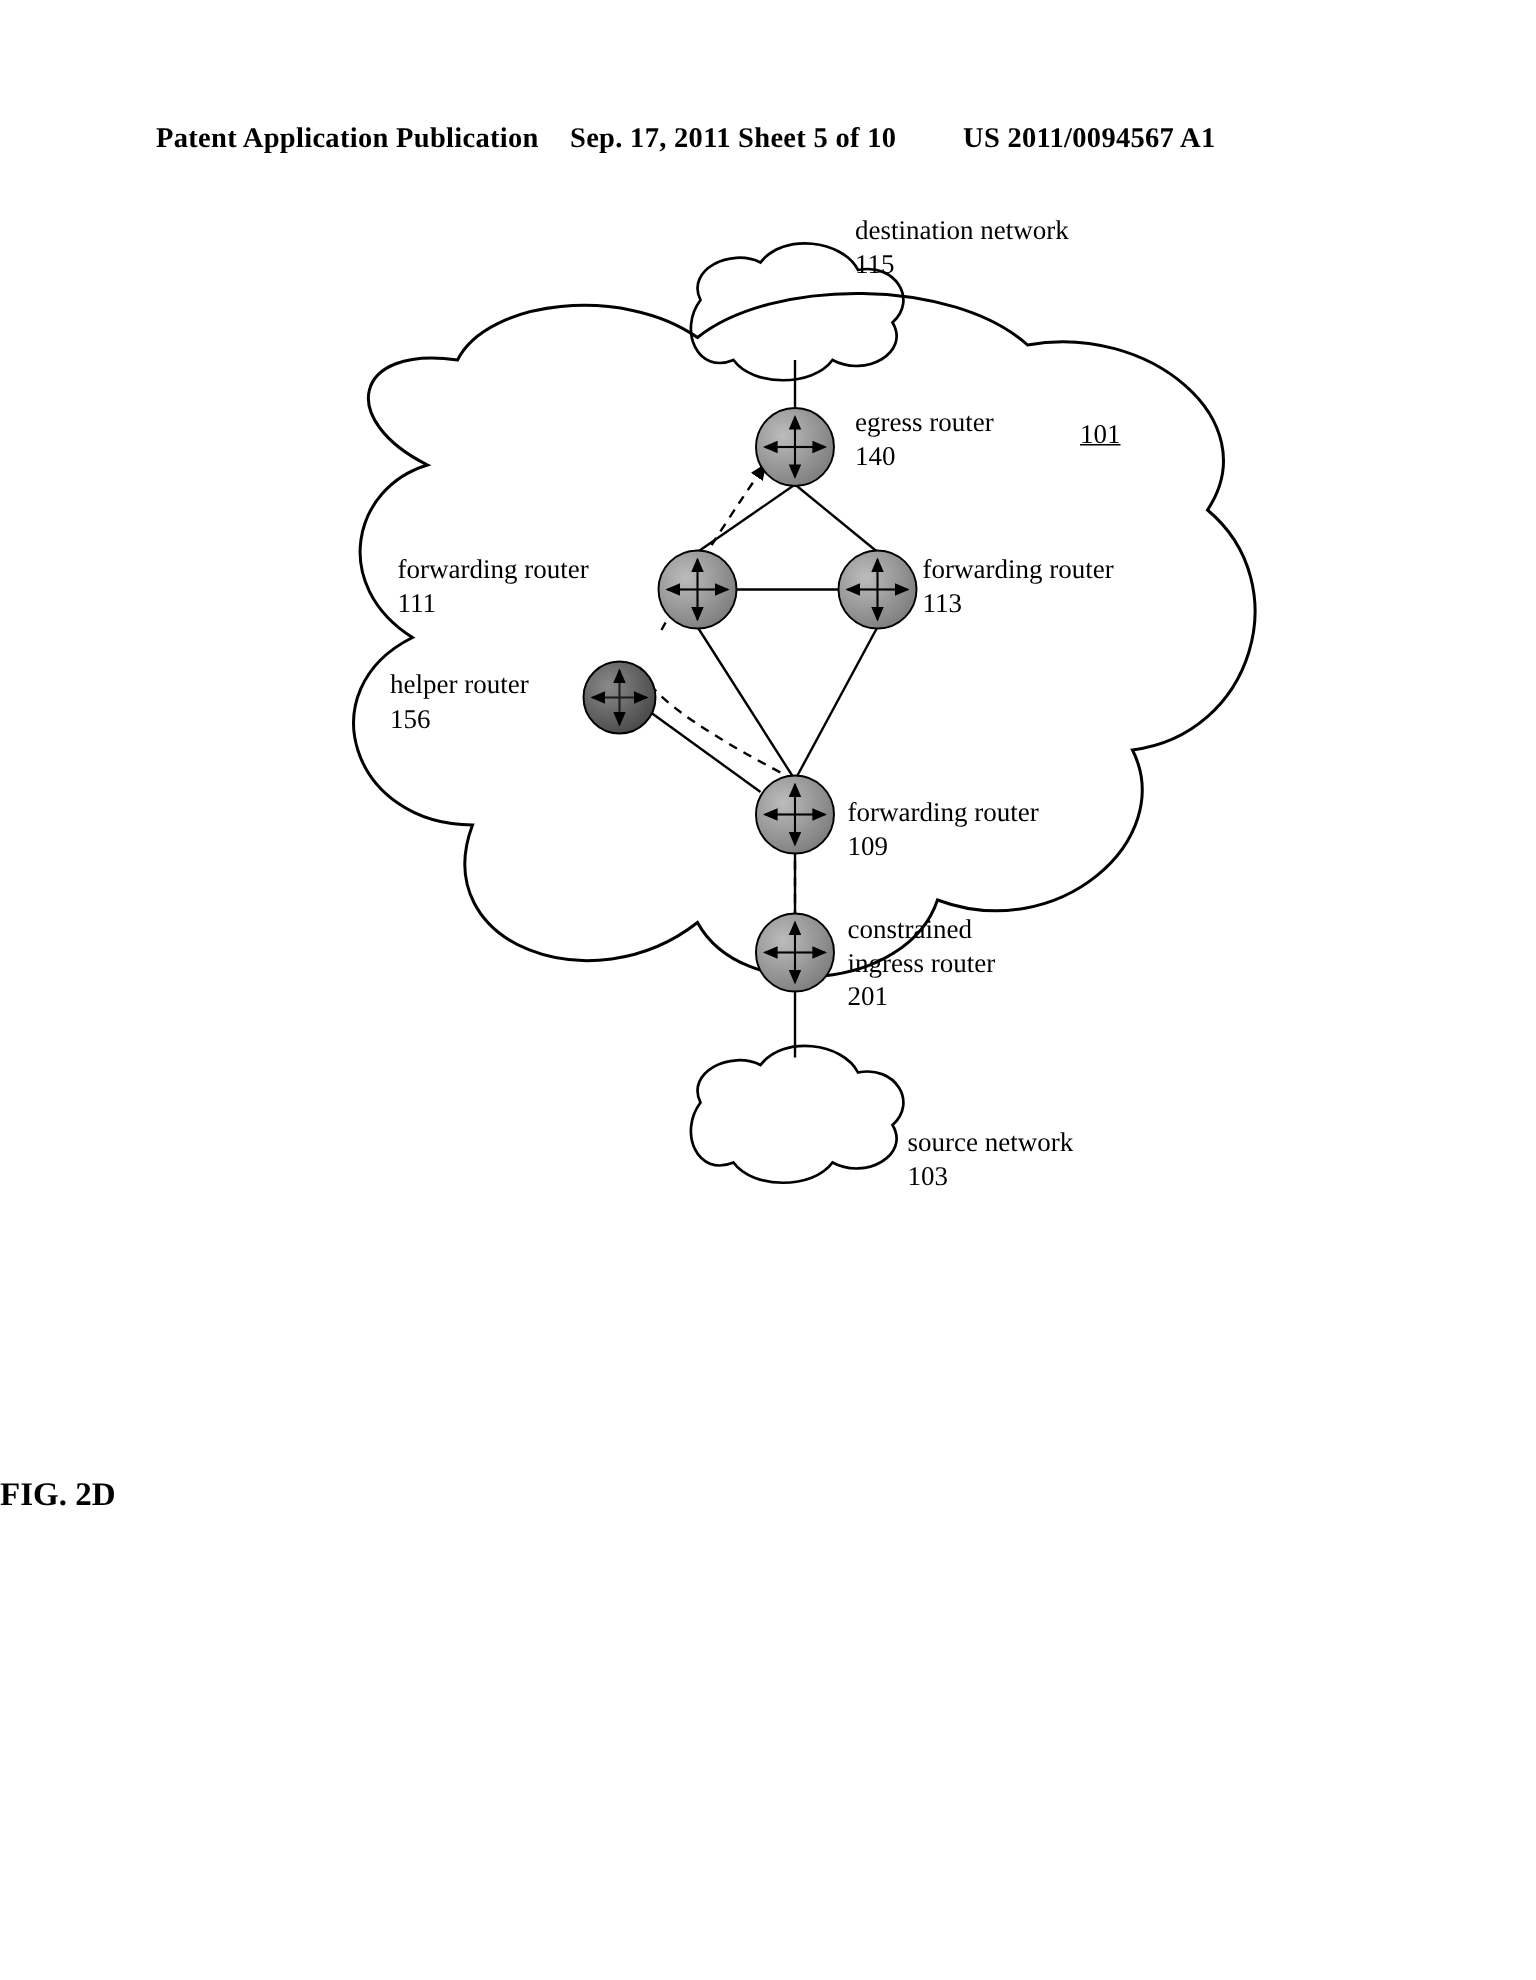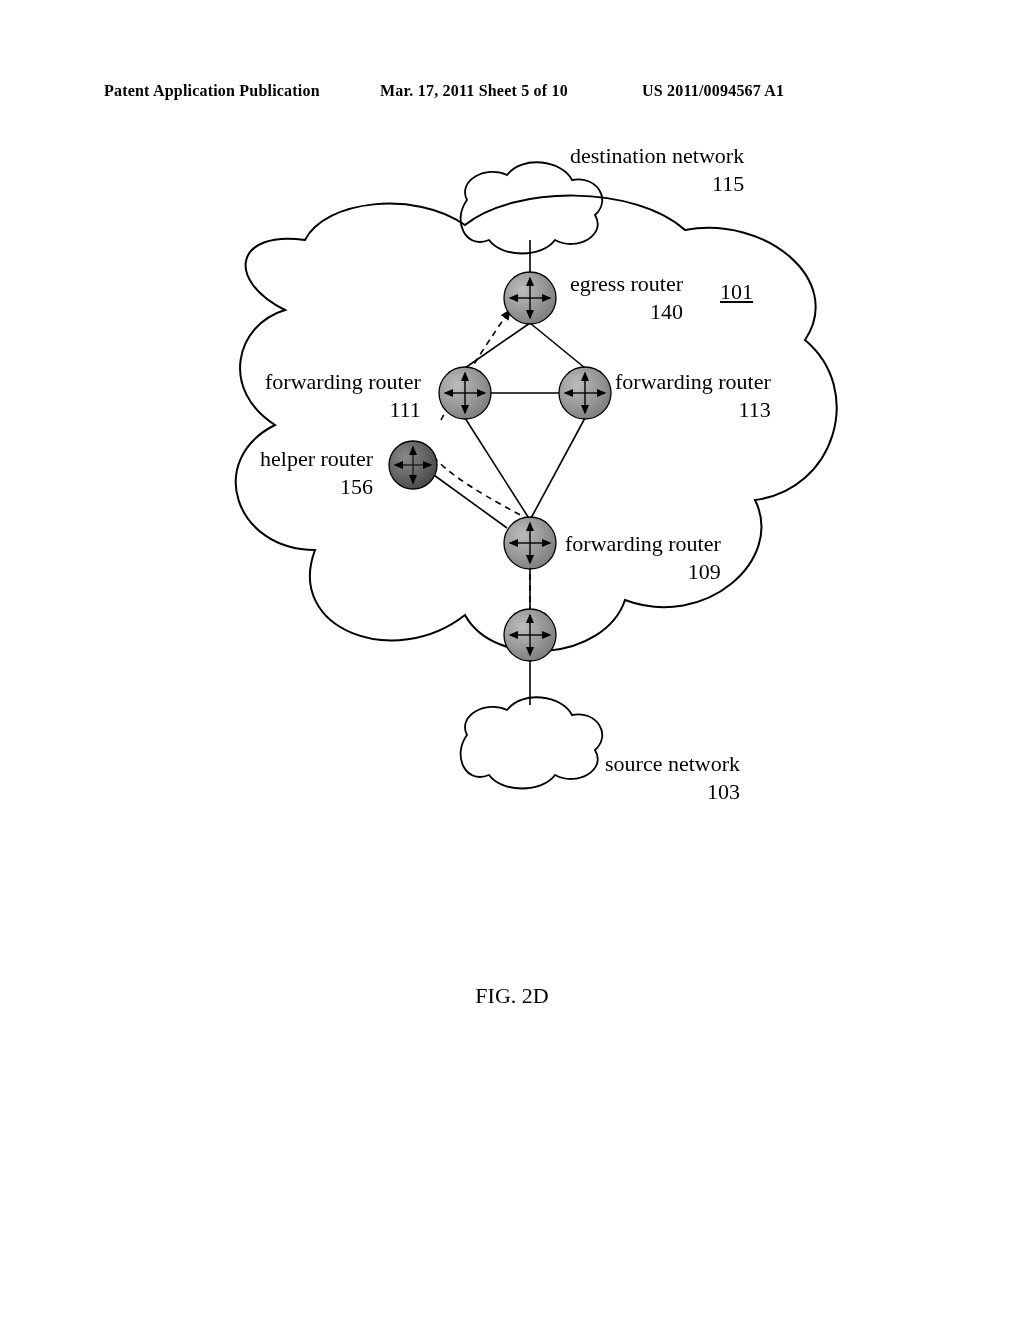--- a/index.html
+++ b/index.html
@@ -1,31 +1,31 @@
 <!DOCTYPE html>
 <html><head>
 <meta charset="utf-8">
 <style>
 body{margin:0;font-family:"Times New Roman",serif;background:#fff;color:#000}
 .page{position:relative;width:1024px;height:1320px;margin:0 auto}
-.hdr{position:absolute;font-weight:bold;font-size:16px;letter-spacing:.2px}
+.hdr{position:absolute;font-weight:bold;font-size:19px;letter-spacing:.2px}
 .hdr.left{top:82px;left:104px}
 .hdr.mid{top:82px;left:380px}
 .hdr.right{top:82px;left:642px}
-.fig{position:absolute;left:0;width:100%;text-align:center;top:983px;font-weight:normal;font-size:22px}
+.fig{position:absolute;left:0;width:100%;text-align:left;top:983px;font-weight:bold;font-size:22px}
 .dgm{position:absolute;top:130px;left:165px;width:700px;height:700px}
-.lbl{position:absolute;font-size:22px;line-height:1.25;text-align:right;white-space:pre}
+.lbl{position:absolute;font-size:18px;line-height:1.25;text-align:left;white-space:pre}
 .lbl.u{text-decoration:underline}
 </style>
 </head>
 <body>
 
 <div class="page">
   <div class="hdr left">Patent Application Publication</div>
-  <div class="hdr mid">Mar. 17, 2011  Sheet 5 of 10</div>
+  <div class="hdr mid">Sep. 17, 2011  Sheet 5 of 10</div>
   <div class="hdr right">US 2011/0094567 A1</div>
 
   <div class="dgm">
     <svg width="700" height="700" viewBox="0 0 700 700">
       <defs>
         <radialGradient id="g1" cx="35%" cy="35%" r="75%">
           <stop offset="0%" stop-color="#bcbcbc"></stop>
           <stop offset="100%" stop-color="#7a7a7a"></stop>
         </radialGradient>
         <radialGradient id="g2" cx="35%" cy="35%" r="75%">
@@ -139,18 +139,21 @@
 140</div>
     <div class="lbl u" style="top:148px;left:555px">101</div>
     <div class="lbl" style="top:238px;left:100px">forwarding router
 111</div>
     <div class="lbl" style="top:238px;left:450px">forwarding router
 113</div>
     <div class="lbl" style="top:315px;left:95px">helper router
 156</div>
     <div class="lbl" style="top:400px;left:400px">forwarding router
 109</div>
+    <div class="lbl" style="top:478px;left:400px">constrained
+ingress router
+201</div>
     <div class="lbl" style="top:620px;left:440px">source network
 103</div>
   </div>
 
   <div class="fig">FIG. 2D</div>
 </div>
 
 </body></html>

